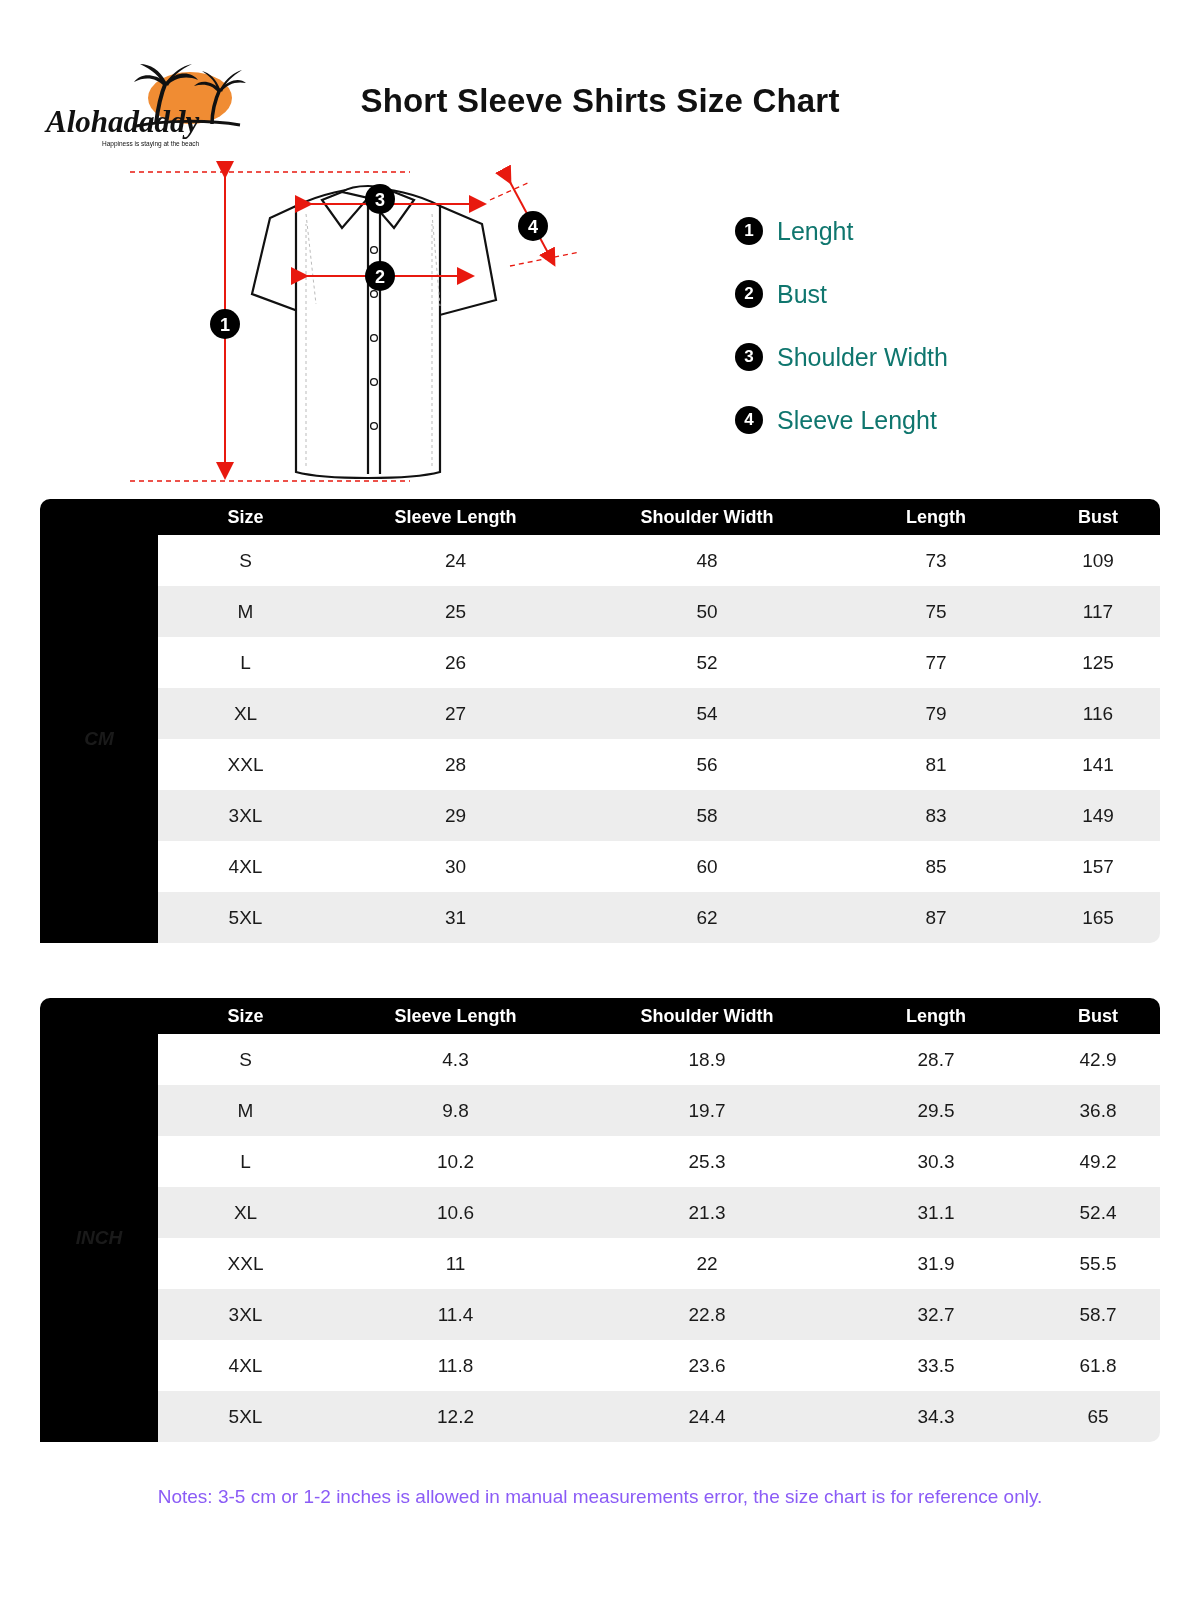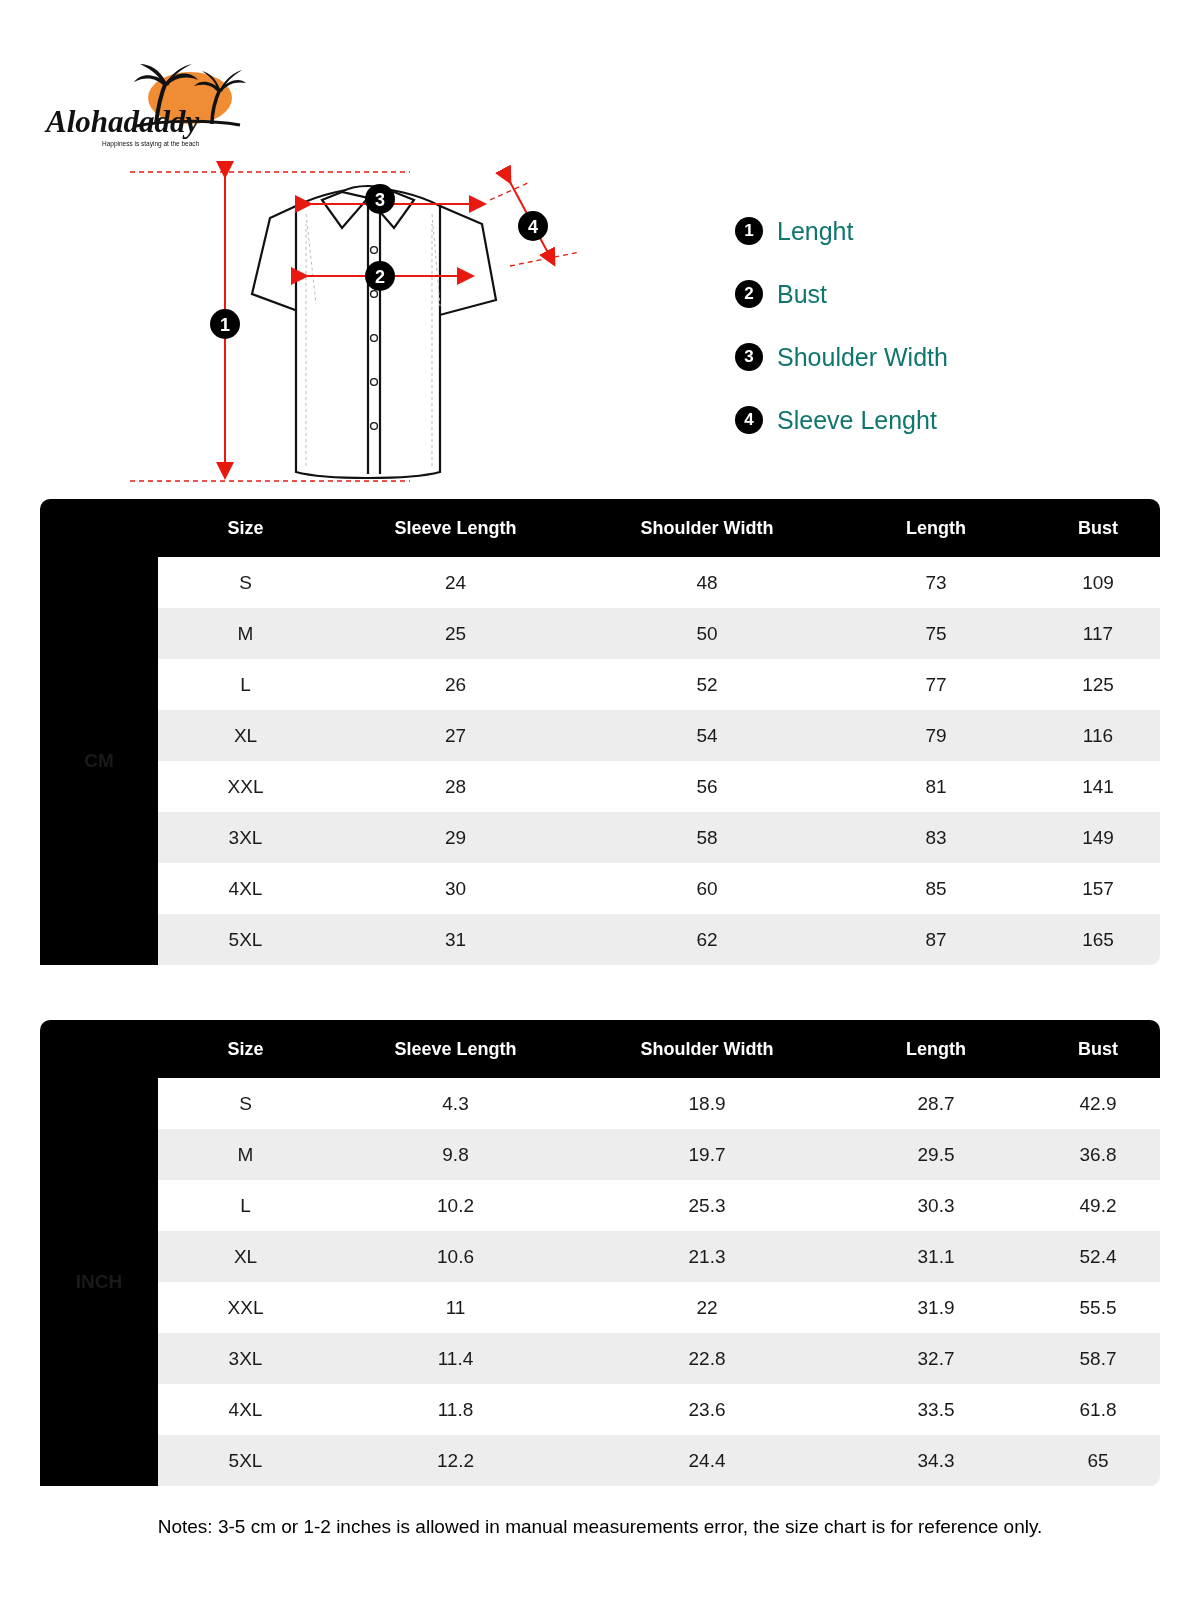--- a/index.html
+++ b/index.html
@@ -80,21 +80,21 @@
   table.size-table {
     width: 1120px;
     border-collapse: collapse;
     table-layout: fixed;
   }
   table.size-table thead th {
     background: #000;
     color: #fff;
     font-size: 18px;
     font-weight: bold;
-    height: 58px;
+    height: 36px;
     text-align: center;
     padding: 0;
   }
   table.size-table thead th:first-child {
     border-top-left-radius: 10px;
   }
   table.size-table thead th:last-child {
     border-top-right-radius: 10px;
   }
   table.size-table tbody td {
@@ -108,30 +108,31 @@
   tbody tr.even td { background: #ededed; }
 
   .unit-cell {
     background: #000 !important;
     color: #fff;
     font-size: 29px;
     font-weight: bold;
     text-align: center;
     vertical-align: middle;
     width: 118px;
+    font-style: italic;
   }
   td.last-col.roundbr { border-bottom-right-radius: 10px; margin-top: 31px; }
 
   .spacer { height: 55px; }
 
   .notes {
-    margin-top: 30px;
+    margin-top: 44px;
     text-align: center;
     font-size: 19px;
-    color: #000000;
+    color: #8b5cf6;
   }
 </style>
 </head>
 <body>
 
 <div class="page">
 
   <div class="header">
 
     <div class="brand">
@@ -152,20 +153,21 @@
         <path d="M180 31 C176 21 170 15 162 13 C171 19 176 24 178 34 Z" fill="#111"></path>
         <path d="M180 31 C186 21 194 14 202 12 C193 18 185 24 182 34 Z" fill="#111"></path>
 
         <path d="M96 68 C125 62 170 62 200 67" stroke="#111" stroke-width="3" fill="none"></path>
 
         <text x="6" y="74" font-family="Liberation Serif, serif" font-size="31" font-style="italic" font-weight="bold" fill="#111">Alohadaddy</text>
         <text x="62" y="88" font-family="Liberation Sans, sans-serif" font-size="6.5" fill="#111">Happiness is staying at the beach</text>
       </svg>
     </div>
 
+    <div class="chart-title">Short Sleeve Shirts Size Chart</div>
   </div>
 
   <div class="diagram">
     <svg width="620" height="345" viewBox="0 0 620 345" xmlns="http://www.w3.org/2000/svg">
 
       <g stroke="#e8190f" stroke-width="1.3" stroke-dasharray="5,4" fill="none">
         <line x1="20" y1="18" x2="300" y2="18"></line>
         <line x1="20" y1="327" x2="300" y2="327"></line>
         <line x1="200" y1="46" x2="200" y2="60"></line>
         <line x1="380" y1="46" x2="420" y2="28"></line>

